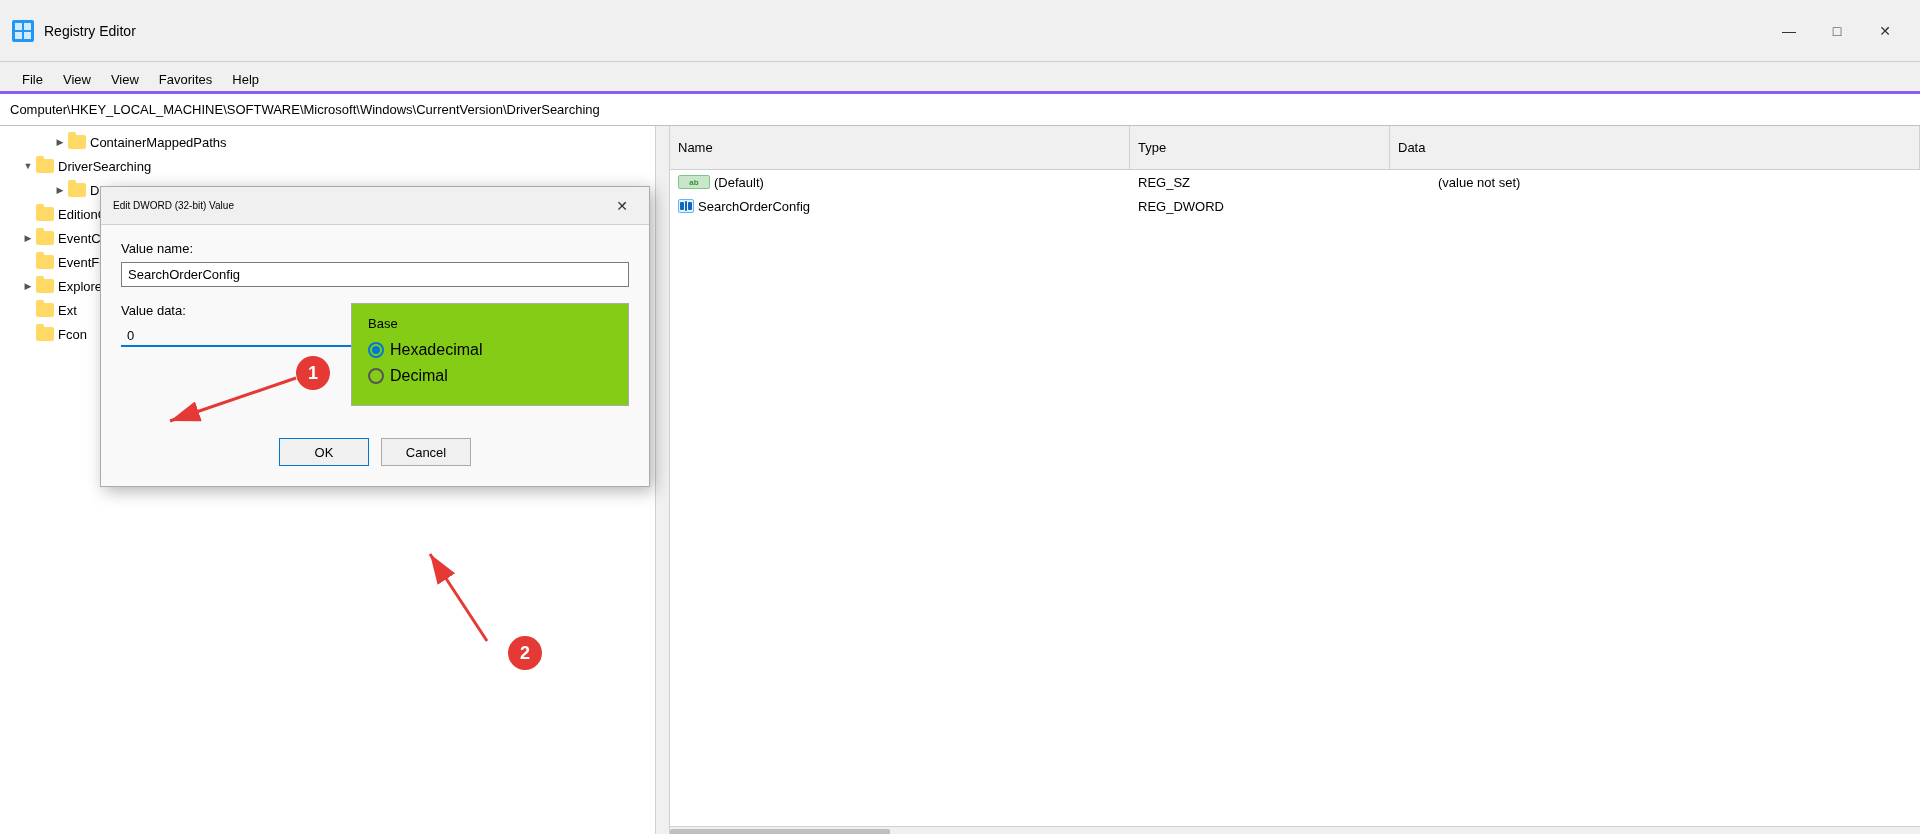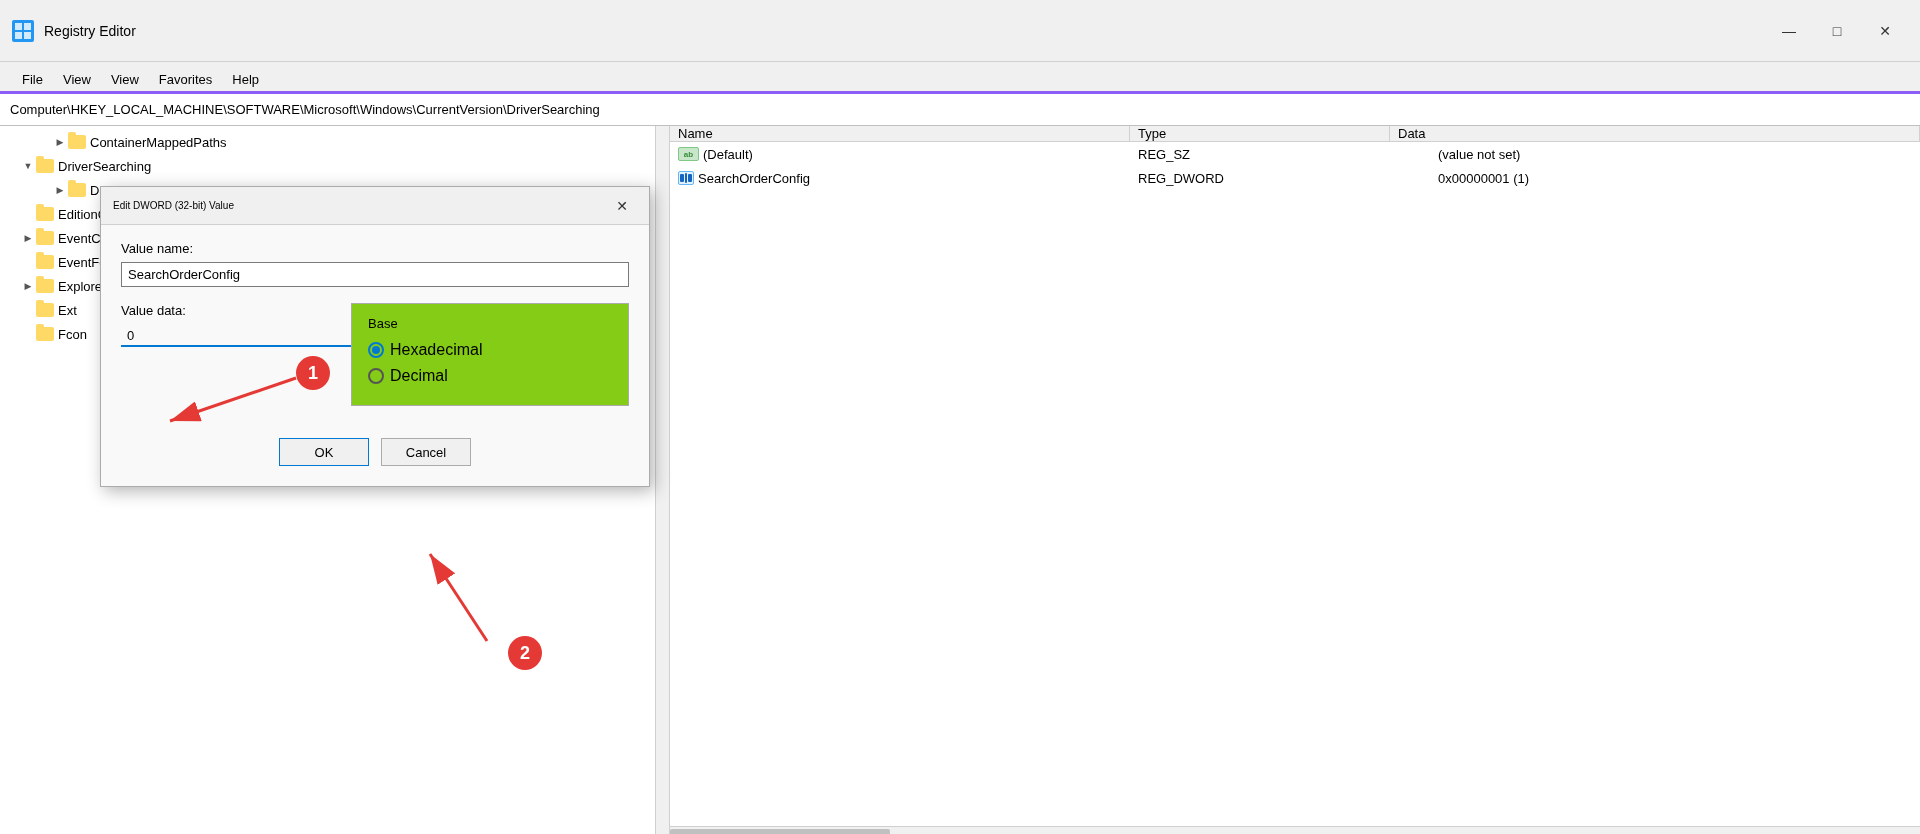--- a/index.html
+++ b/index.html
@@ -147,21 +147,21 @@
     .values-pane {
       flex: 1;
       background: #fff;
       overflow: hidden;
     }
 
     .values-header {
       display: flex;
       background: #f0f0f0;
       border-bottom: 1px solid #d0d0d0;
-      height: 16px;
+      height: 44px;
       align-items: center;
     }
     .values-header-cell {
       padding: 0 8px;
       font-size: 13px;
       font-weight: normal;
       height: 100%;
       display: flex;
       align-items: center;
       border-right: 1px solid #d0d0d0;
@@ -181,21 +181,21 @@
       font-size: 13px;
       white-space: nowrap;
       overflow: hidden;
     }
     .value-cell.name { width: 460px; display: flex; align-items: center; gap: 4px; }
     .value-cell.type { width: 260px; }
     .value-cell.data { flex: 1; margin-left: 40px; }
 
     
     .reg-sz-icon {
-      width: 21px;
+      width: 32px;
       height: 14px;
       background: #c8e6c9;
       border: 1px solid #81c784;
       border-radius: 2px;
       display: inline-flex;
       align-items: center;
       justify-content: center;
       font-size: 8px;
       font-weight: bold;
       color: #388e3c;
@@ -507,21 +507,20 @@
         <span class="reg-dword-icon">
           <svg width="14" height="12" viewBox="0 0 14 12">
             <rect x="1" y="2" width="4" height="8" fill="#1565c0" rx="1"></rect>
             <rect x="6" y="1" width="2" height="10" fill="#1565c0" rx="1"></rect>
             <rect x="9" y="2" width="4" height="8" fill="#1565c0" rx="1"></rect>
           </svg>
         </span>
         <span>SearchOrderConfig</span>
       </div>
       <div class="value-cell type">REG_DWORD</div>
-      <div class="value-cell data">0x00000001 (1)</div>
     </div>
 
     <div style="position:absolute;bottom:0;left:0;right:0;height:16px;background:#f0f0f0;border-top:1px solid #d0d0d0;">
       <div style="position:absolute;left:0;top:2px;width:220px;height:12px;background:#c0c0c0;border-radius:2px;"></div>
     </div>
 
   </div>
 
   <div class="dialog-overlay">
 

